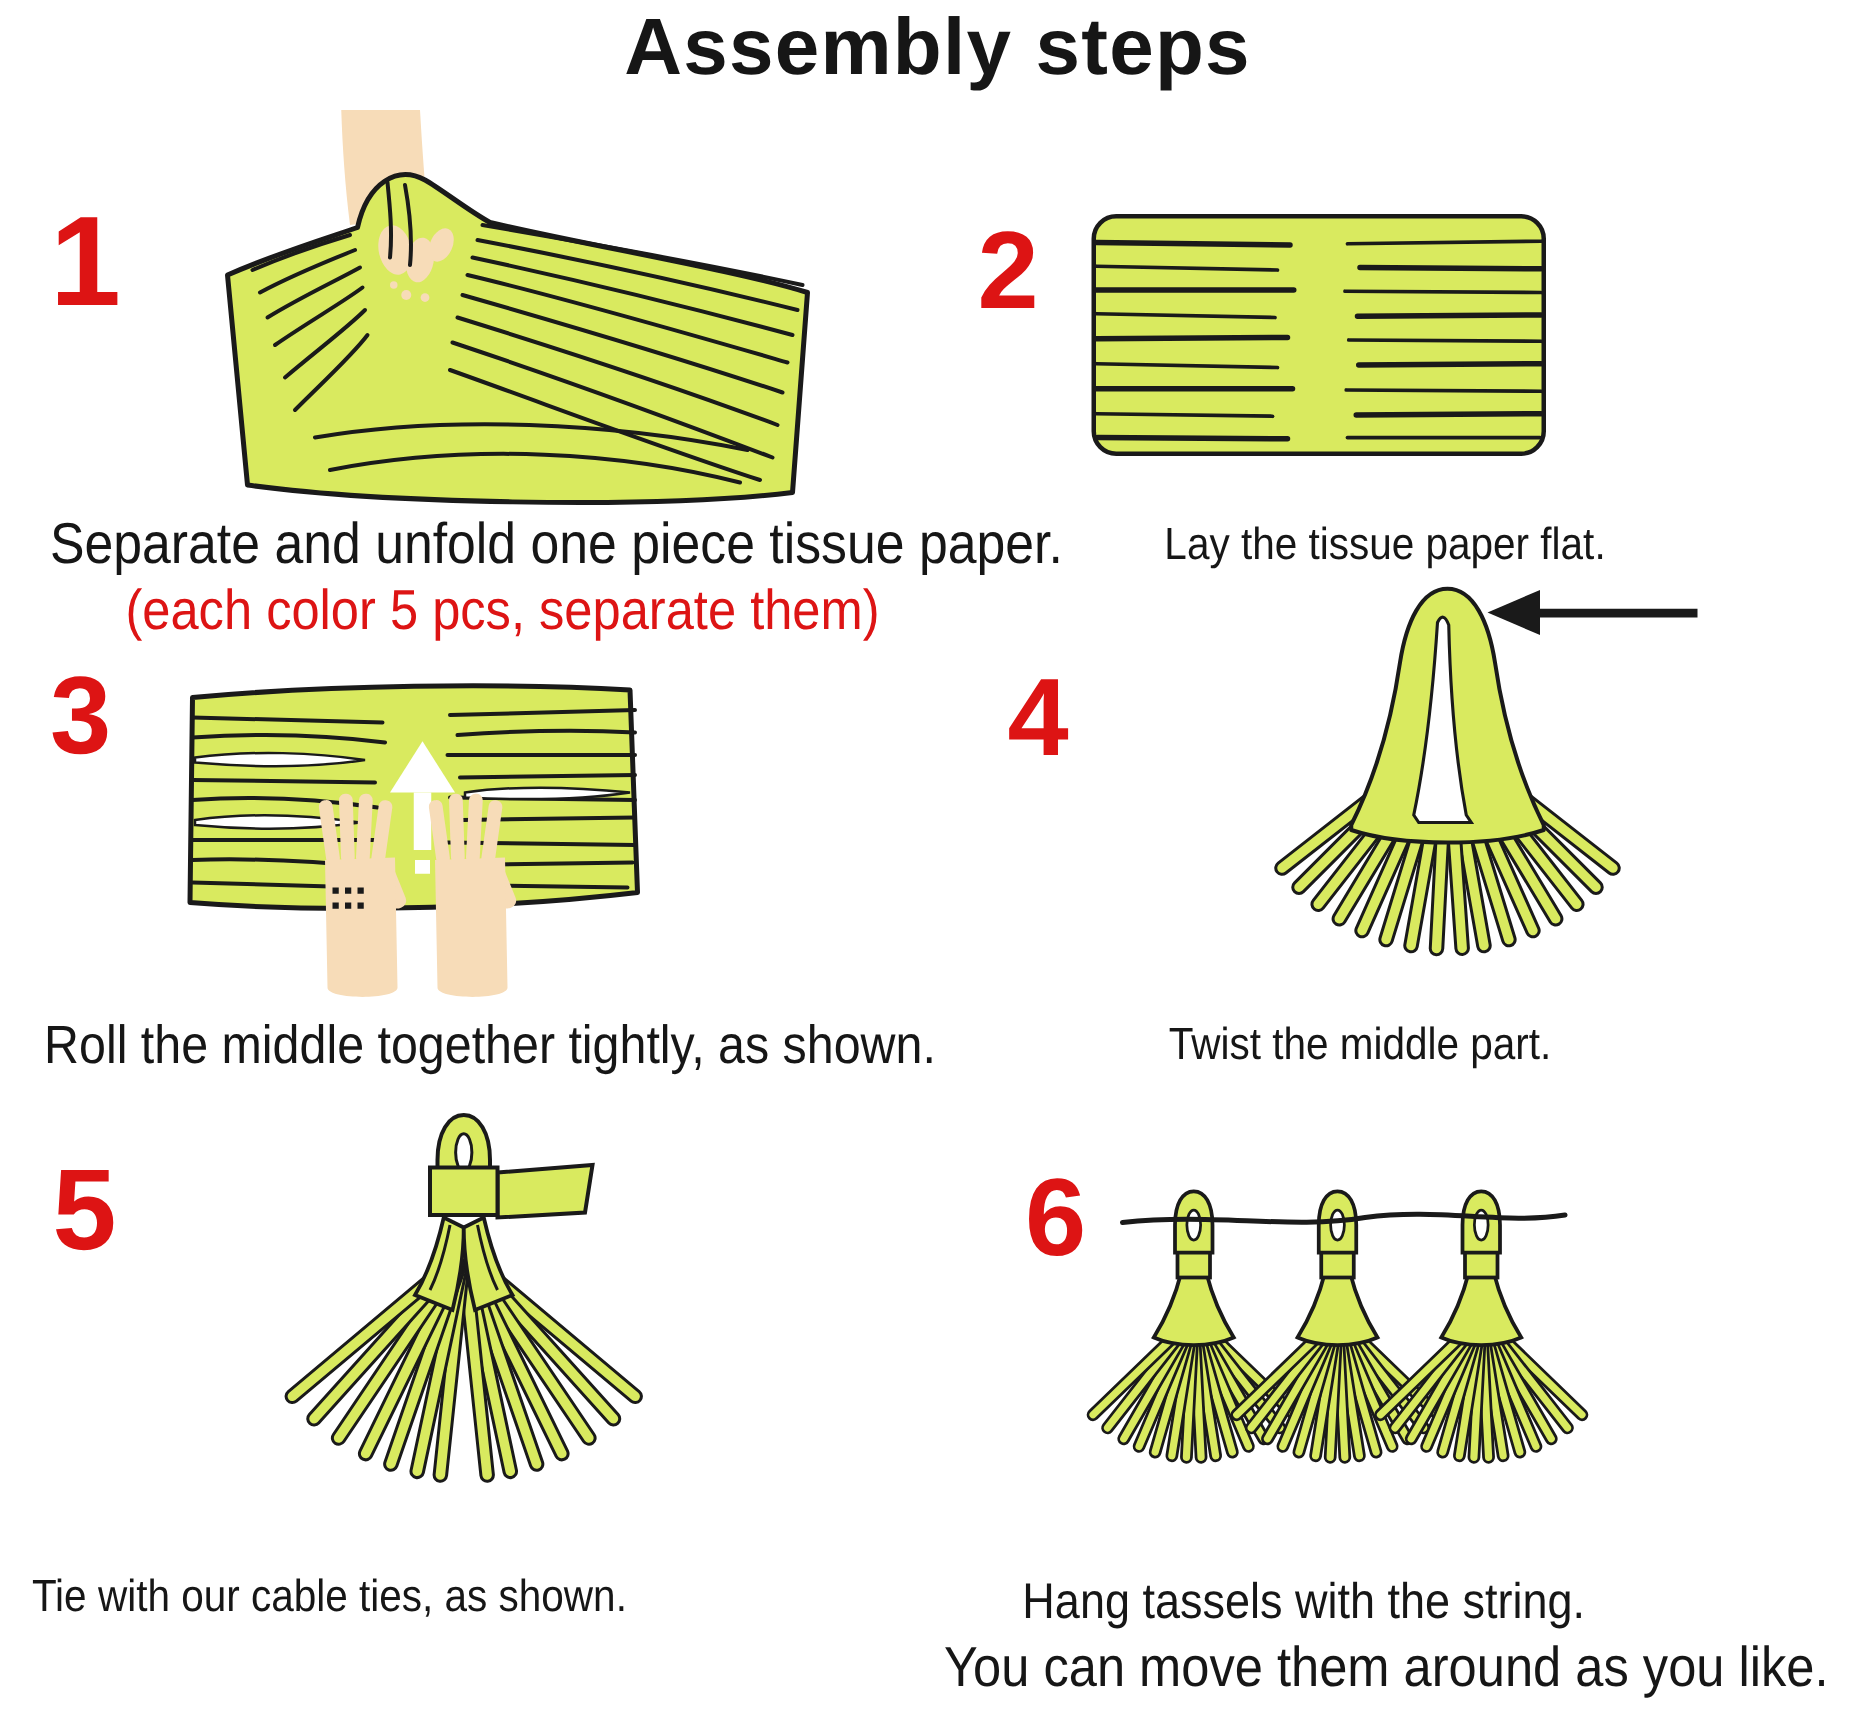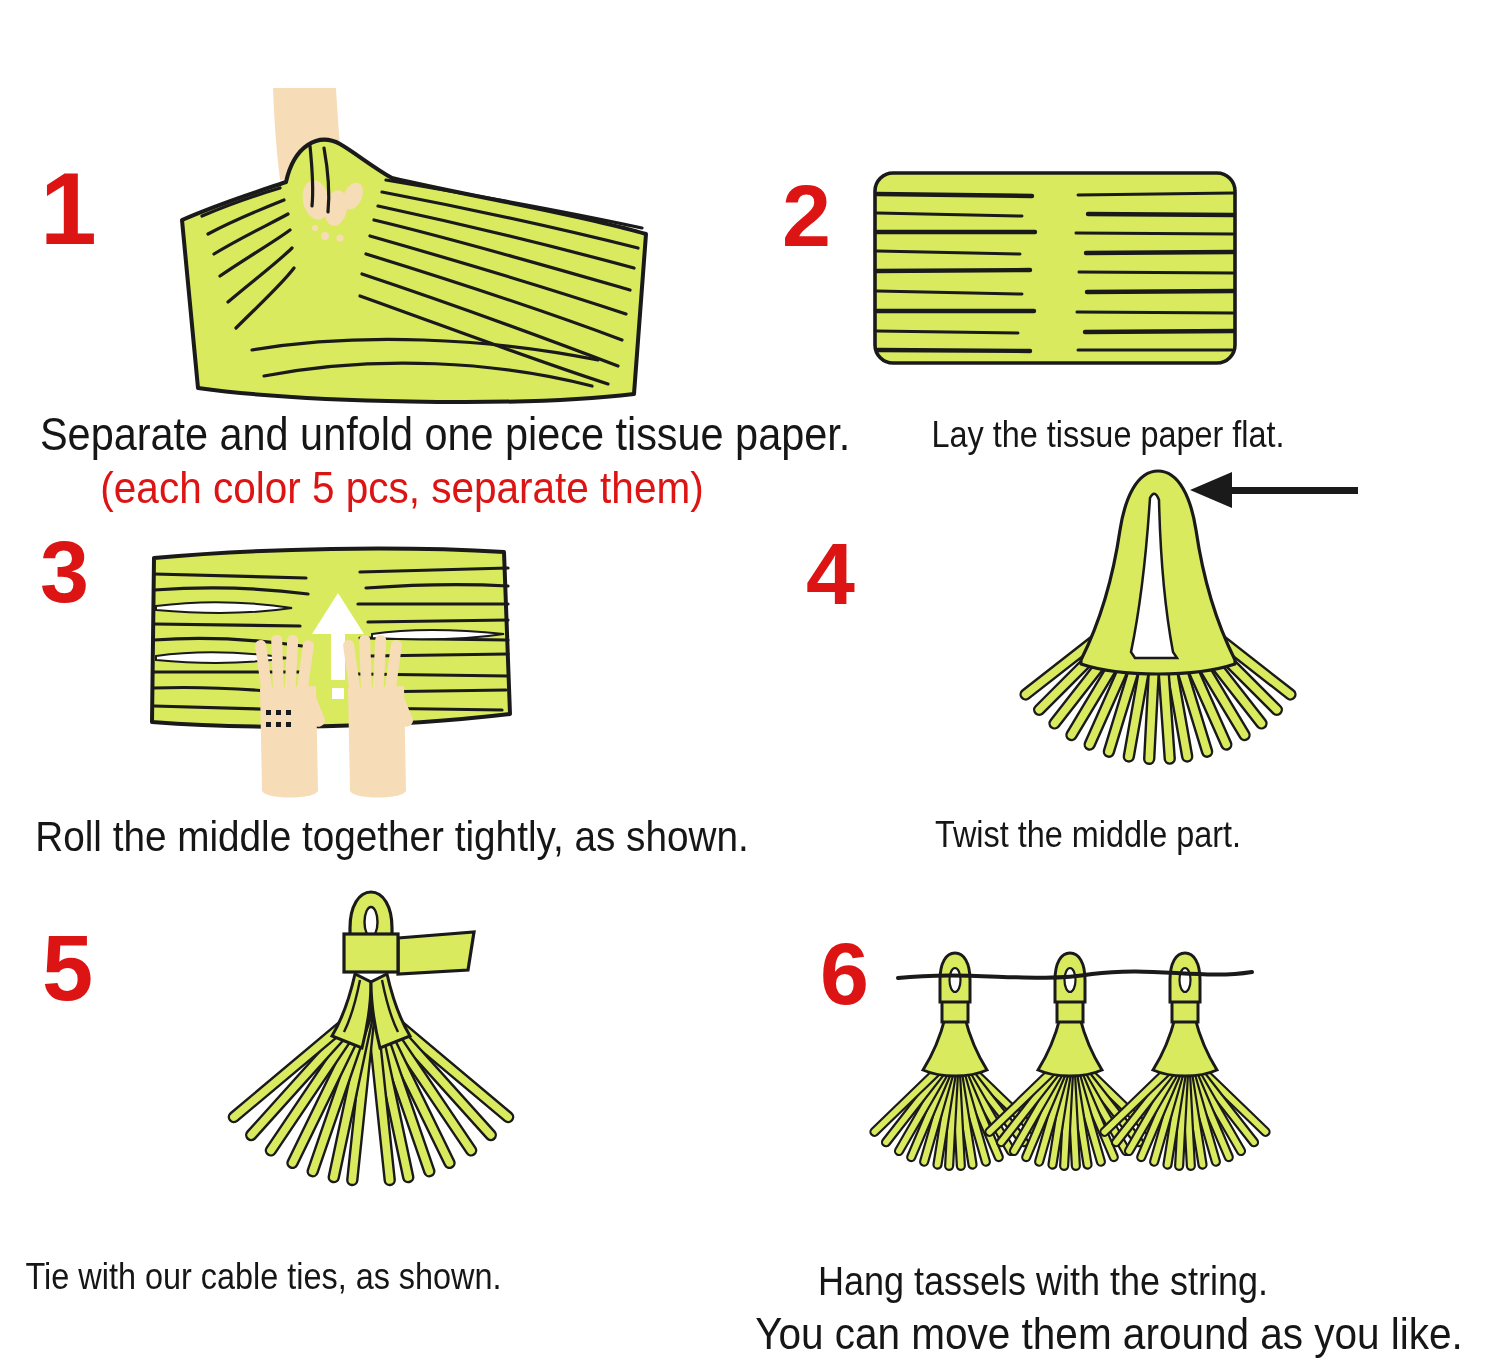--- a/index.html
+++ b/index.html
@@ -29,20 +29,21 @@
   .whitecut { fill:#ffffff; stroke:var(--ink); }
   .plainwhite { fill:#ffffff; stroke:none; }
   .inkfill { fill:var(--ink); stroke:none; }
   .inkline { fill:none; stroke:var(--ink); }
 </style>
 </head>
 <body>
 
 <div class="canvas" style="--tissue: #d9ea5f; --ink: #1a1a1a; --number_red: #dd1414; --note_red: #dd1414; --skin: #f7dcb8; --text: #161616;">
 
+  <div class="title">Assembly steps</div>
 
   <div class="stepnum" style="left:40px; top:158px; font-size:102px;">1</div>
   <div class="stepnum" style="left:782px; top:172px; font-size:88px;">2</div>
   <div class="stepnum" style="left:40px; top:528px; font-size:88px;">3</div>
   <div class="stepnum" style="left:806px; top:530px; font-size:88px;">4</div>
   <div class="stepnum" style="left:42px; top:922px; font-size:92px;">5</div>
   <div class="stepnum" style="left:820px; top:930px; font-size:88px;">6</div>
 
   <svg style="left:168px; top:88px;" width="492" height="315" viewBox="0 0 492 315" aria-label="hand separating folded tissue paper">
     <g>

